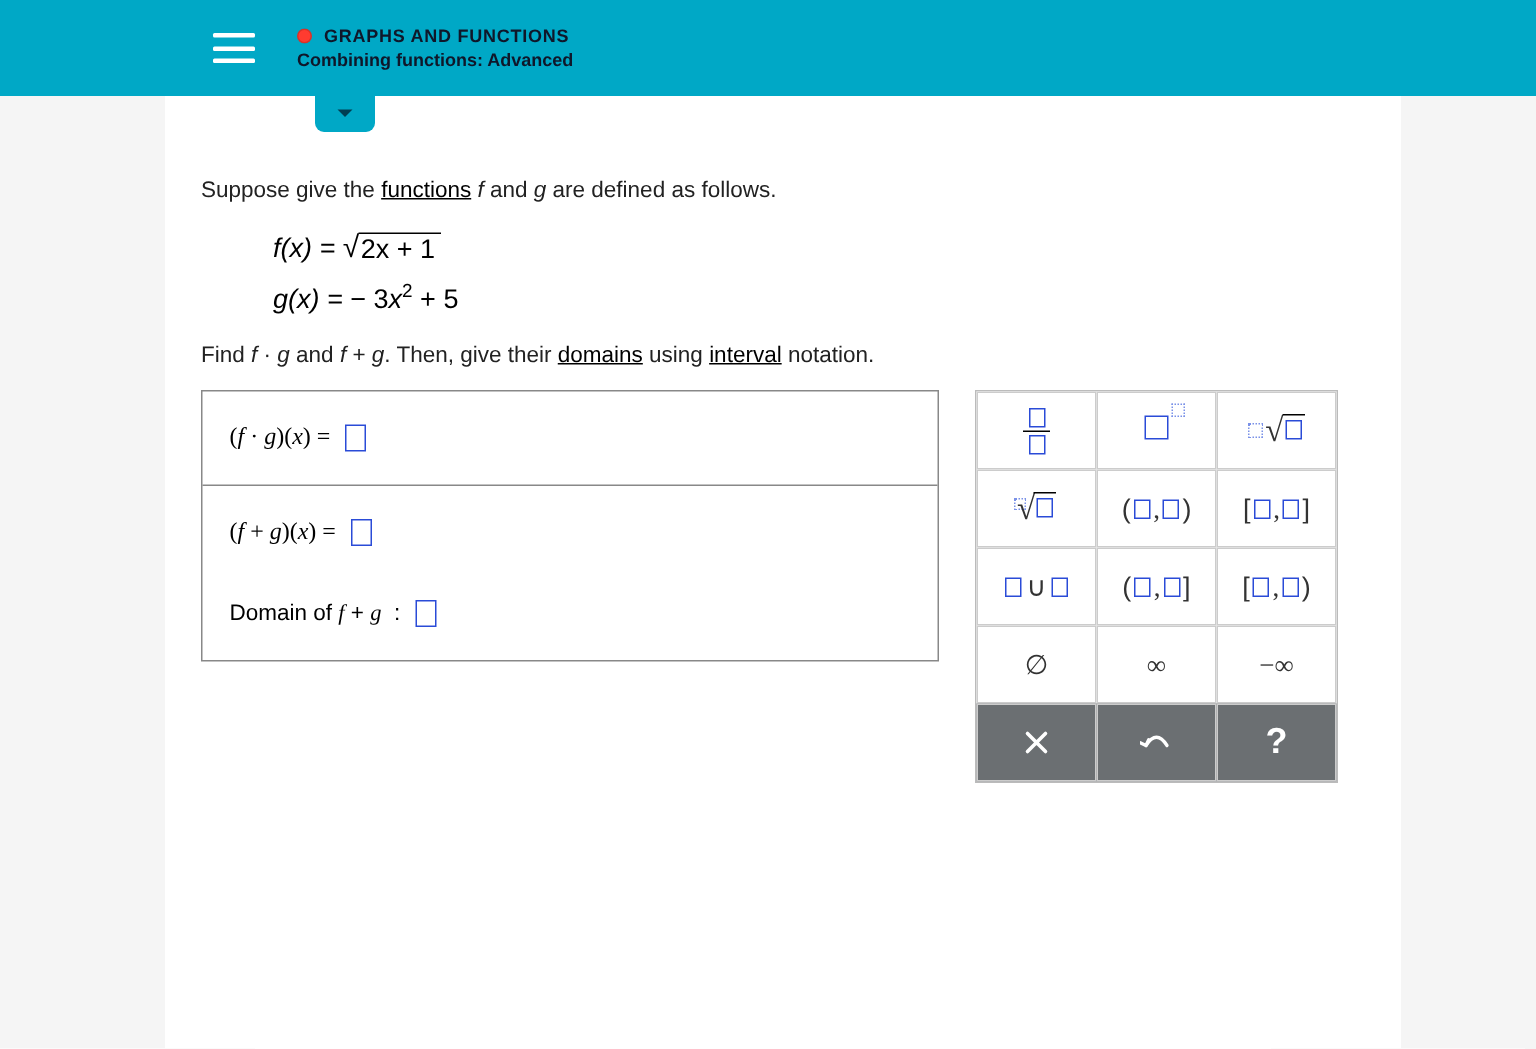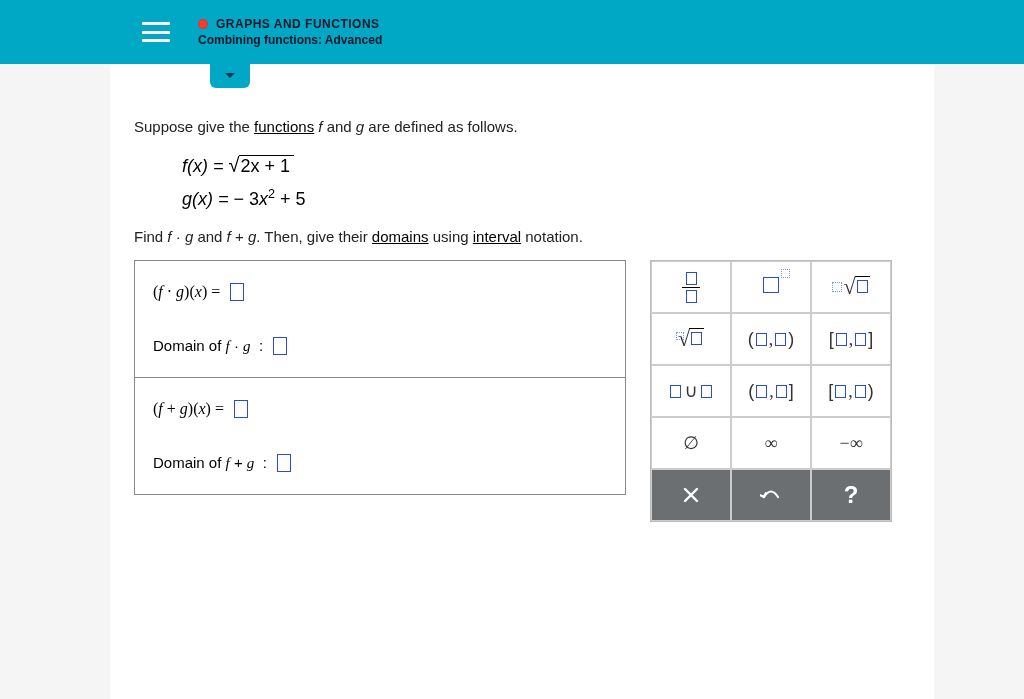--- a/index.html
+++ b/index.html
@@ -177,24 +177,20 @@
     <span>Find <i>f</i> · <i>g</i> and <i>f</i> + <i>g</i>. Then, give their </span><span class="link">domains</span><span> using </span><span class="link">interval</span><span> notation.</span>
   </p>
 
   <div class="work-area">
     <div class="answer-grid">
       <div class="cell">
         <div class="line">
           <span class="lab">(<i>f</i> · <i>g</i>)(<i>x</i>) =</span>
           <span class="slot"></span>
         </div>
-        <div class="line">
-          <span class="lab" style="font-family:Arial;font-size:15px">Domain of <i style="font-family:'Times New Roman'">f</i> · <i style="font-family:'Times New Roman'">g</i>&nbsp; :</span>
-          <span class="slot"></span>
-        </div>
       </div>
       <div class="cell">
         <div class="line">
           <span class="lab">(<i>f</i> + <i>g</i>)(<i>x</i>) =</span>
           <span class="slot"></span>
         </div>
         <div class="line">
           <span class="lab" style="font-family:Arial;font-size:15px">Domain of <i style="font-family:'Times New Roman'">f</i> + <i style="font-family:'Times New Roman'">g</i>&nbsp; :</span>
           <span class="slot"></span>
         </div>

